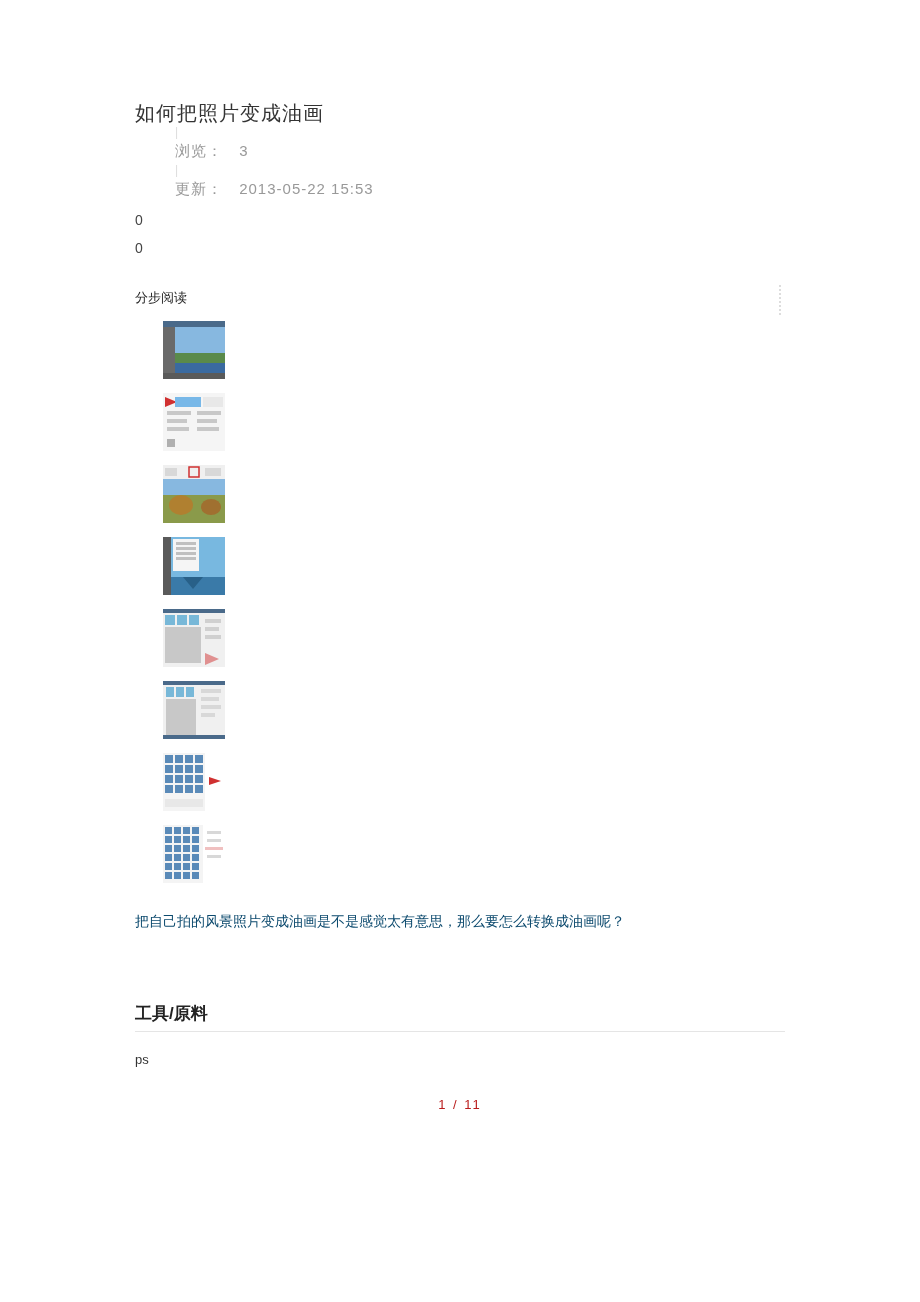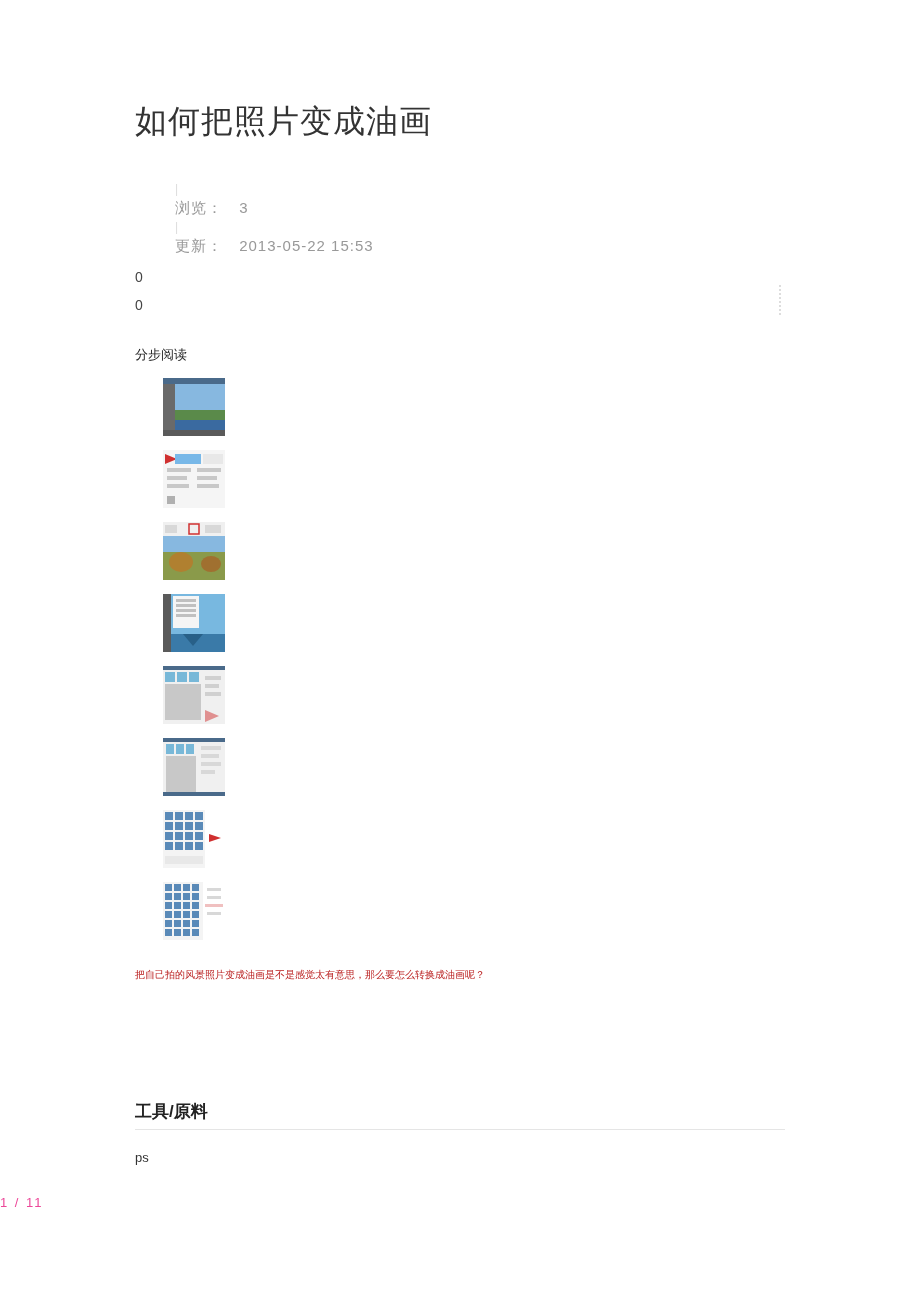--- a/index.html
+++ b/index.html
@@ -8,24 +8,23 @@
     background: #ffffff;
     width: 920px;
     margin: 0 auto;
     padding: 0;
     color: #333;
   }
   .content {
     padding: 100px 135px 0 135px;
   }
   h1.title {
-    font-size: 32px;
+    font-size: 20px;
     font-weight: 400;
     color: #333;
-    margin-bottom: 40px;
     letter-spacing: 1px;
   }
   .meta-block {
     margin-left: 40px;
   }
   .meta-divider {
     color: #ddd;
     font-size: 12px;
     line-height: 10px;
     height: 10px;
@@ -79,41 +78,42 @@
     width: 62px;
     height: 58px;
     margin-bottom: 14px;
     background: #e8e8e8;
     display: flex;
     align-items: center;
     justify-content: center;
   }
   .thumb svg { width: 62px; height: 58px; }
   .intro {
-    font-size: 10px;
-    color: #b91c1c;
+    font-size: 14px;
+    color: #0c4a6e;
     margin-top: 26px;
     line-height: 1.8;
   }
   .section-title {
-    margin-top: 116px;
+    margin-top: 68px;
     font-size: 17px;
     font-weight: bold;
     color: #222;
     padding-bottom: 6px;
     border-bottom: 1px solid #e5e5e5;
   }
   .tool-item {
     font-size: 13px;
     color: #333;
     margin-top: 20px;
   }
   .pagenum {
+    text-align: center;
     font-size: 13px;
-    color: #ec4899;
+    color: #b91c1c;
     margin-top: 30px;
     padding-bottom: 20px;
     letter-spacing: 2px;
   }
   .side-dots {
     position: absolute;
     right: 135px;
     top: 285px;
     width: 6px;
     height: 30px;

